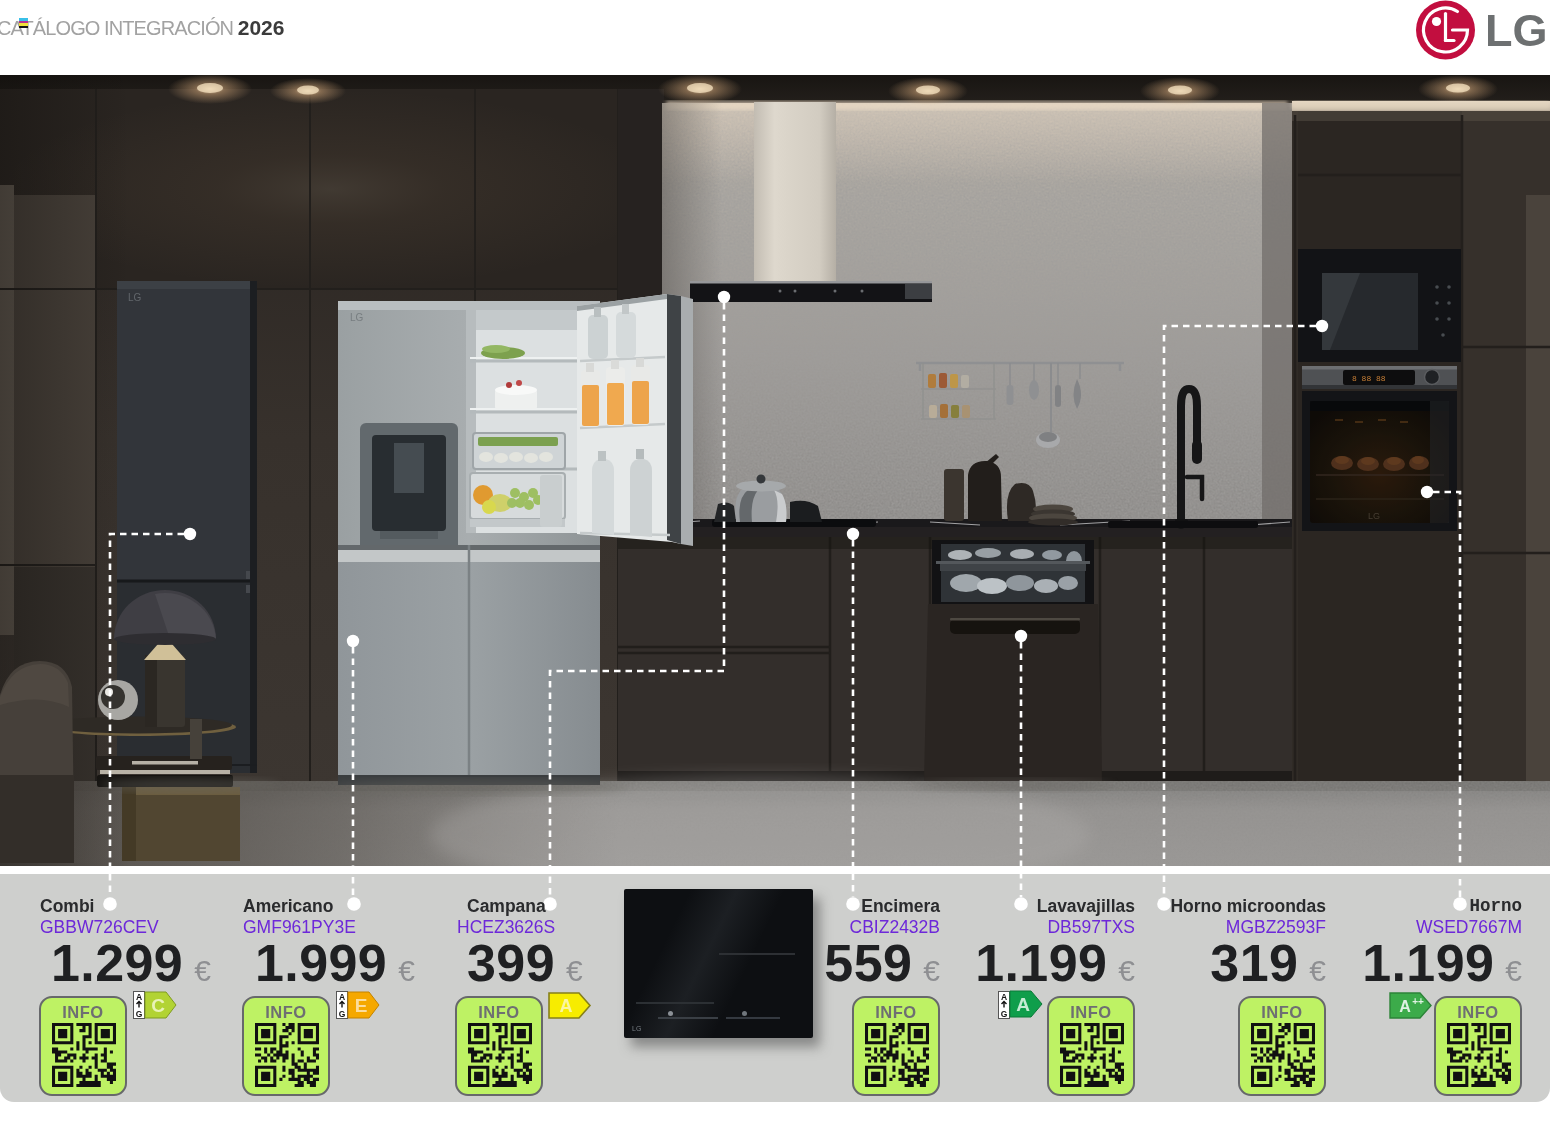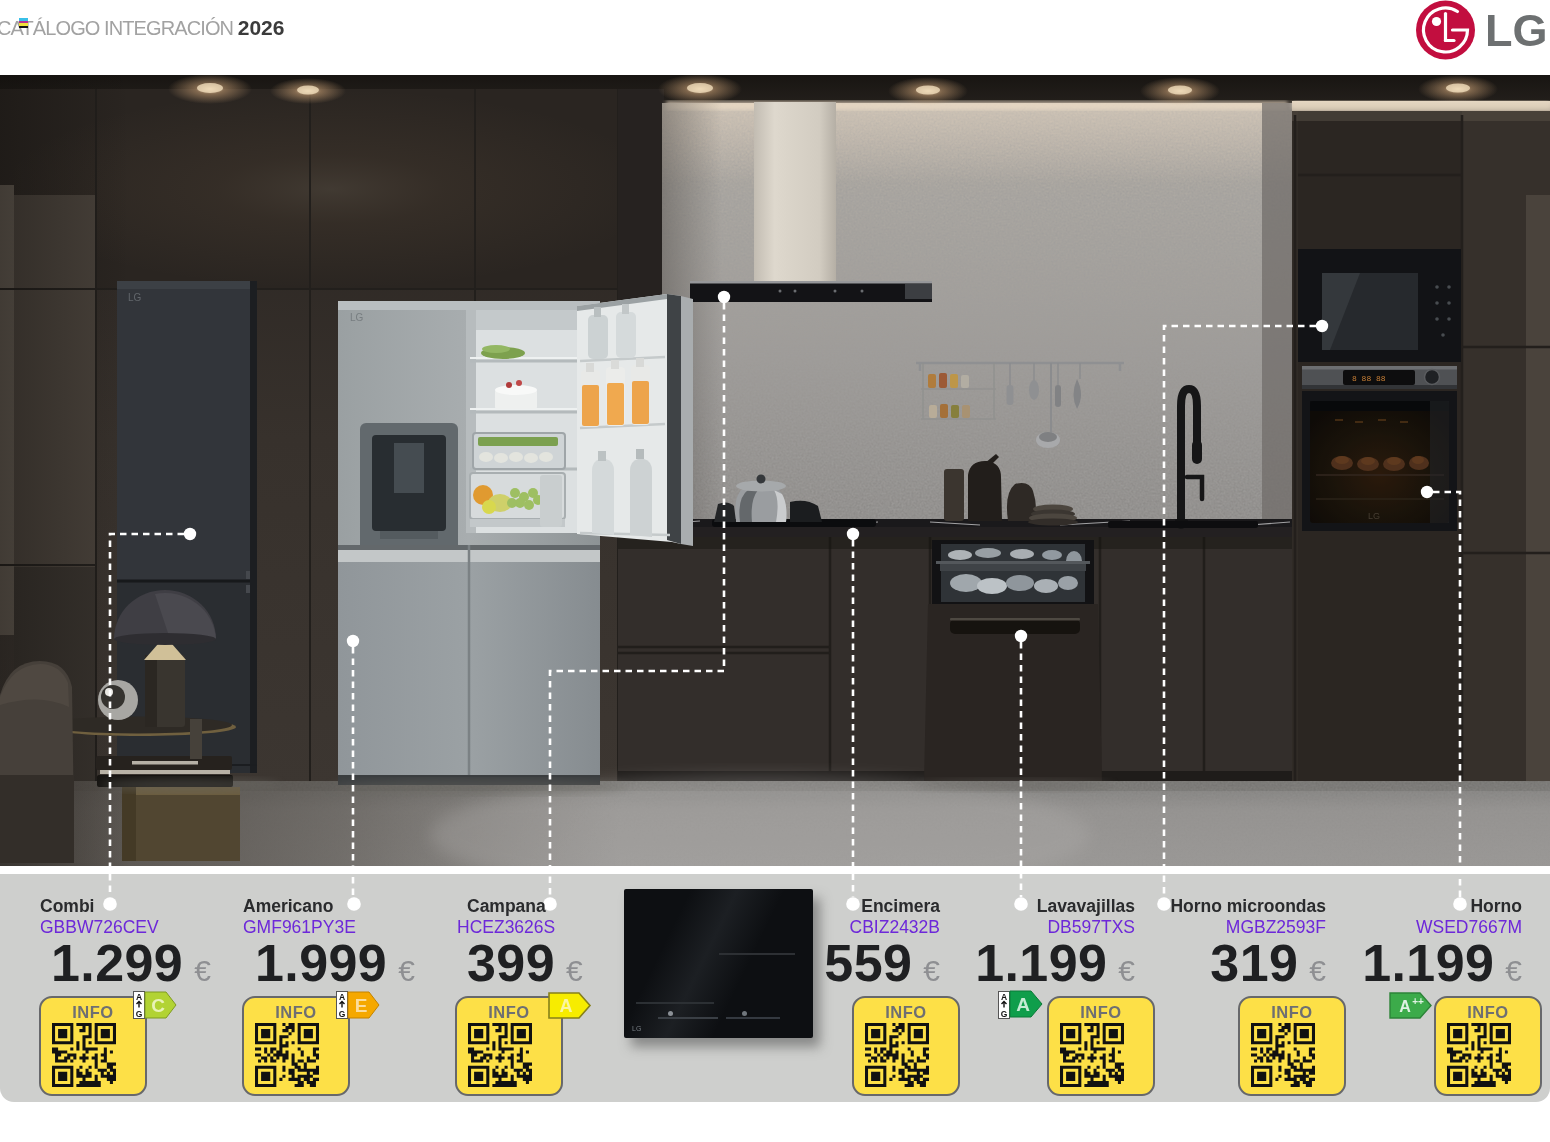--- a/index.html
+++ b/index.html
@@ -579,21 +579,21 @@
     <circle cx="1164" cy="904" r="6.8"></circle>
     <circle cx="1460" cy="904" r="6.8"></circle>
   </g>
 </svg>
 
 <style>
   .pname{position:absolute;top:896px;font-size:17.5px;font-weight:700;color:#2a2b2d;white-space:nowrap;text-align:center;}
   .pmodel{position:absolute;top:917px;font-size:17.5px;color:#6d28d9;white-space:nowrap;}
   .pprice{position:absolute;top:933px;font-size:52px;font-weight:700;color:#1f2022;letter-spacing:0.4px;white-space:nowrap;margin-left:14px;}
   .peuro{font-size:30px;font-weight:400;color:#8e8f92;letter-spacing:0;margin-left:11px;}
-  .infobox{position:absolute;top:996px;width:108px;height:100px;box-sizing:border-box;border:2.5px solid #67686b;border-radius:13px;background:#fde047;}
+  .infobox{position:absolute;top:996px;width:88px;height:100px;box-sizing:border-box;border:2.5px solid #67686b;border-radius:13px;background:#bef264;}
   .infobox .lbl{position:absolute;top:5px;left:0;width:100%;text-align:center;font-size:16.5px;font-weight:700;color:#6e6f72;letter-spacing:0.5px;}
   .infobox svg{position:absolute;left:11px;top:25px;}
 </style>
 <div>
 
   <div class="pname" style="left:40px;">Combi</div>
   <div class="pmodel" style="left:40px;">GBBW726CEV</div>
   <div class="pprice" style="left:37px;">1.299<span class="peuro">€</span></div>
 
   <div class="infobox" style="left:39px;">
@@ -694,21 +694,21 @@
   <div class="pmodel" style="right:224px;">MGBZ2593F</div>
   <div class="pprice" style="right:224px;">319<span class="peuro">€</span></div>
 
   <div class="infobox" style="left:1238px;">
       <span class="lbl">INFO</span>
     <svg width="64" height="64" viewBox="0 0 64 64">
         <use href="#qrb" fill="#111"></use>
       </svg>
   </div>
 
-  <div class="pname" style="right:28px;">Horno</div>
+  <div class="pname" style="right:28px;font-family:Liberation Mono, monospace;">Horno</div>
   <div class="pmodel" style="right:28px;">WSED7667M</div>
   <div class="pprice" style="right:28px;">1.199<span class="peuro">€</span></div>
 
   <div class="infobox" style="left:1434px;">
       <span class="lbl">INFO</span>
     <svg width="64" height="64" viewBox="0 0 64 64">
         <use href="#qra" fill="#111"></use>
       </svg>
   </div>
 

